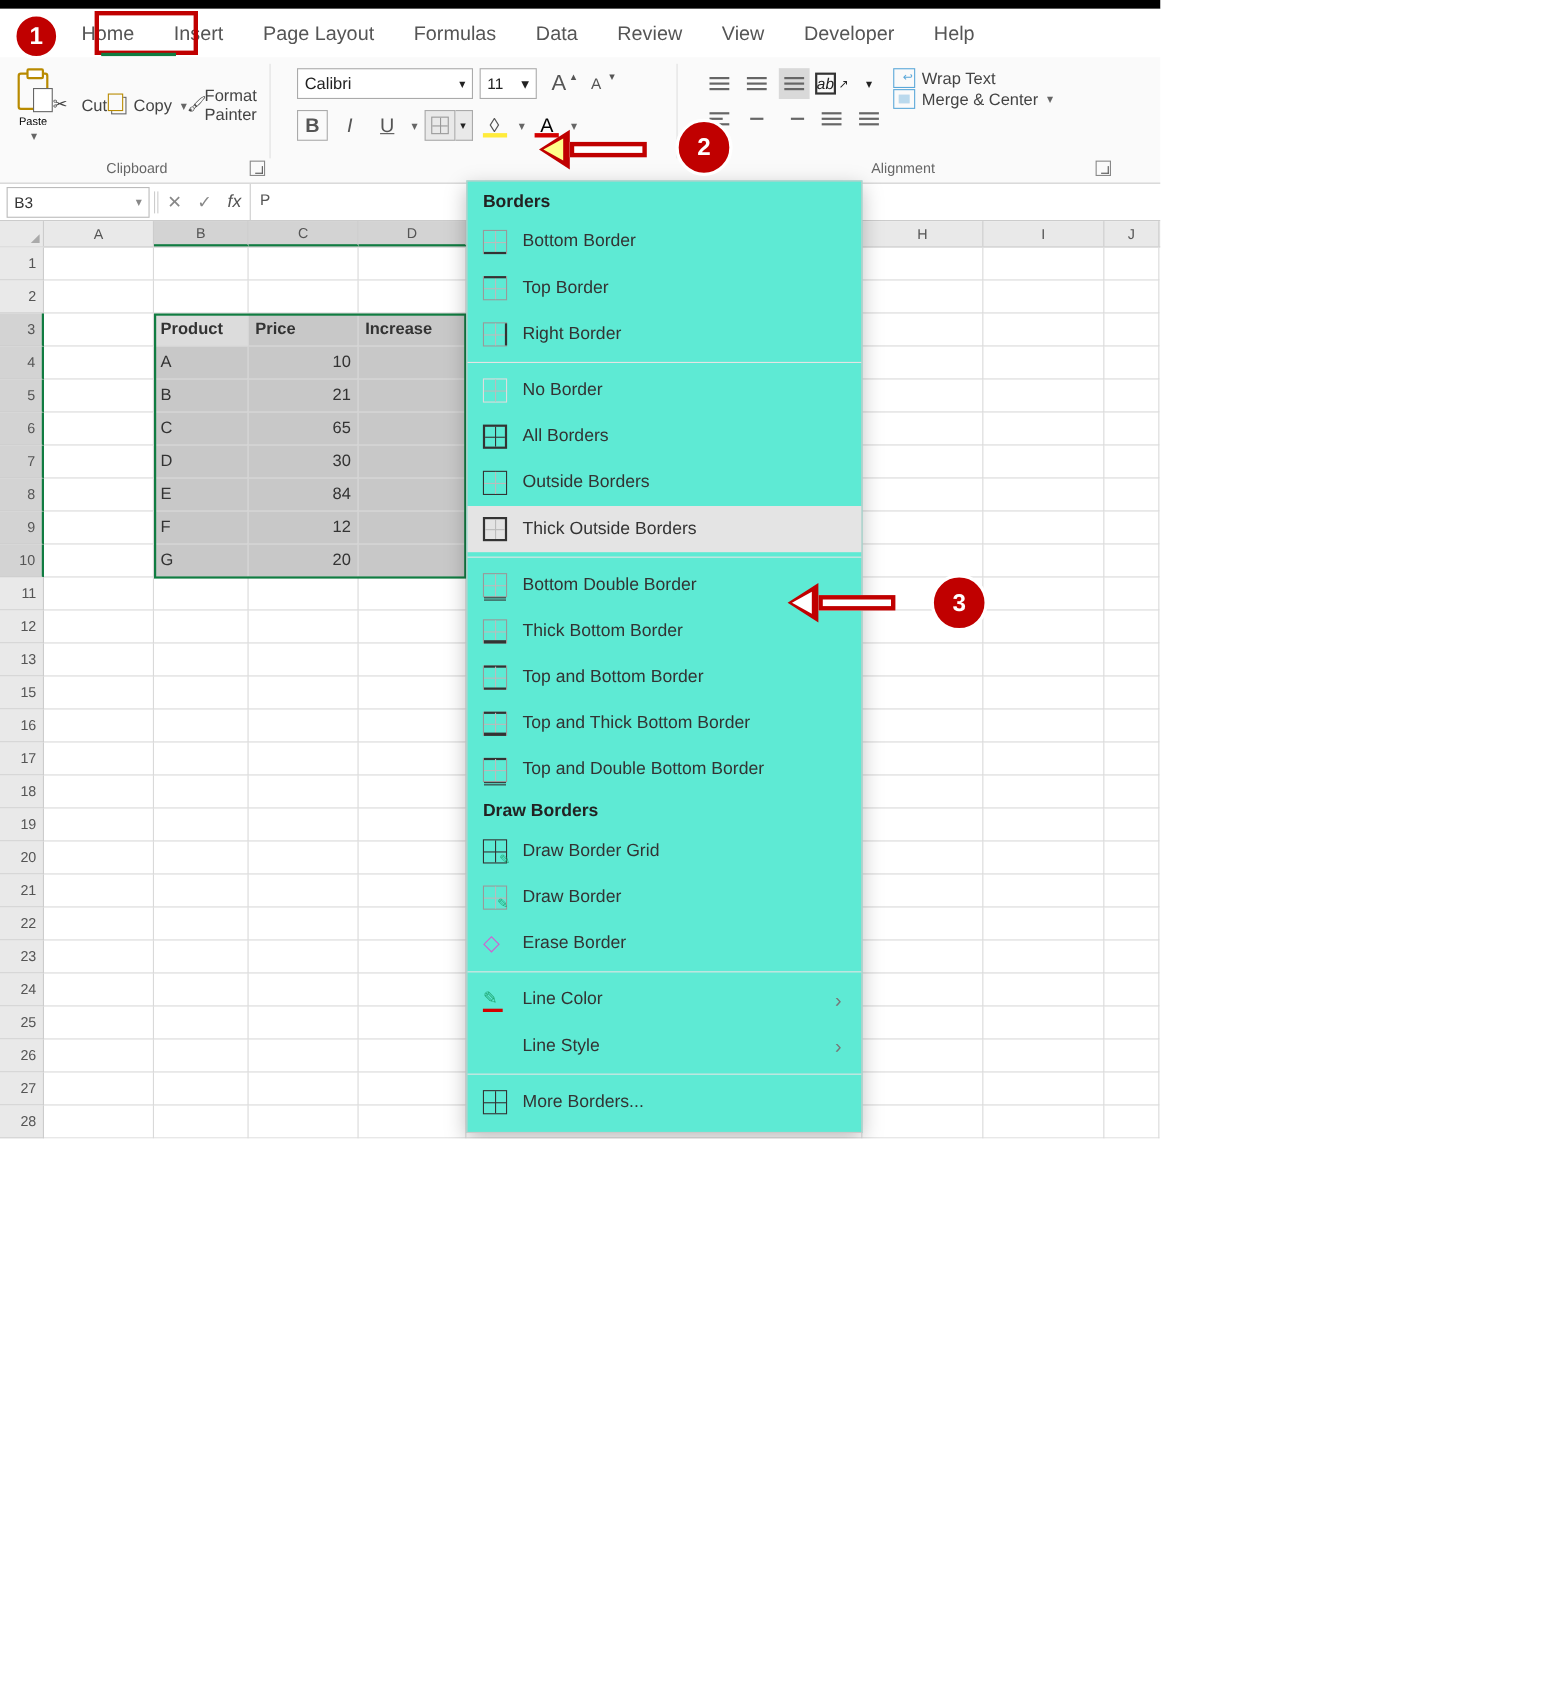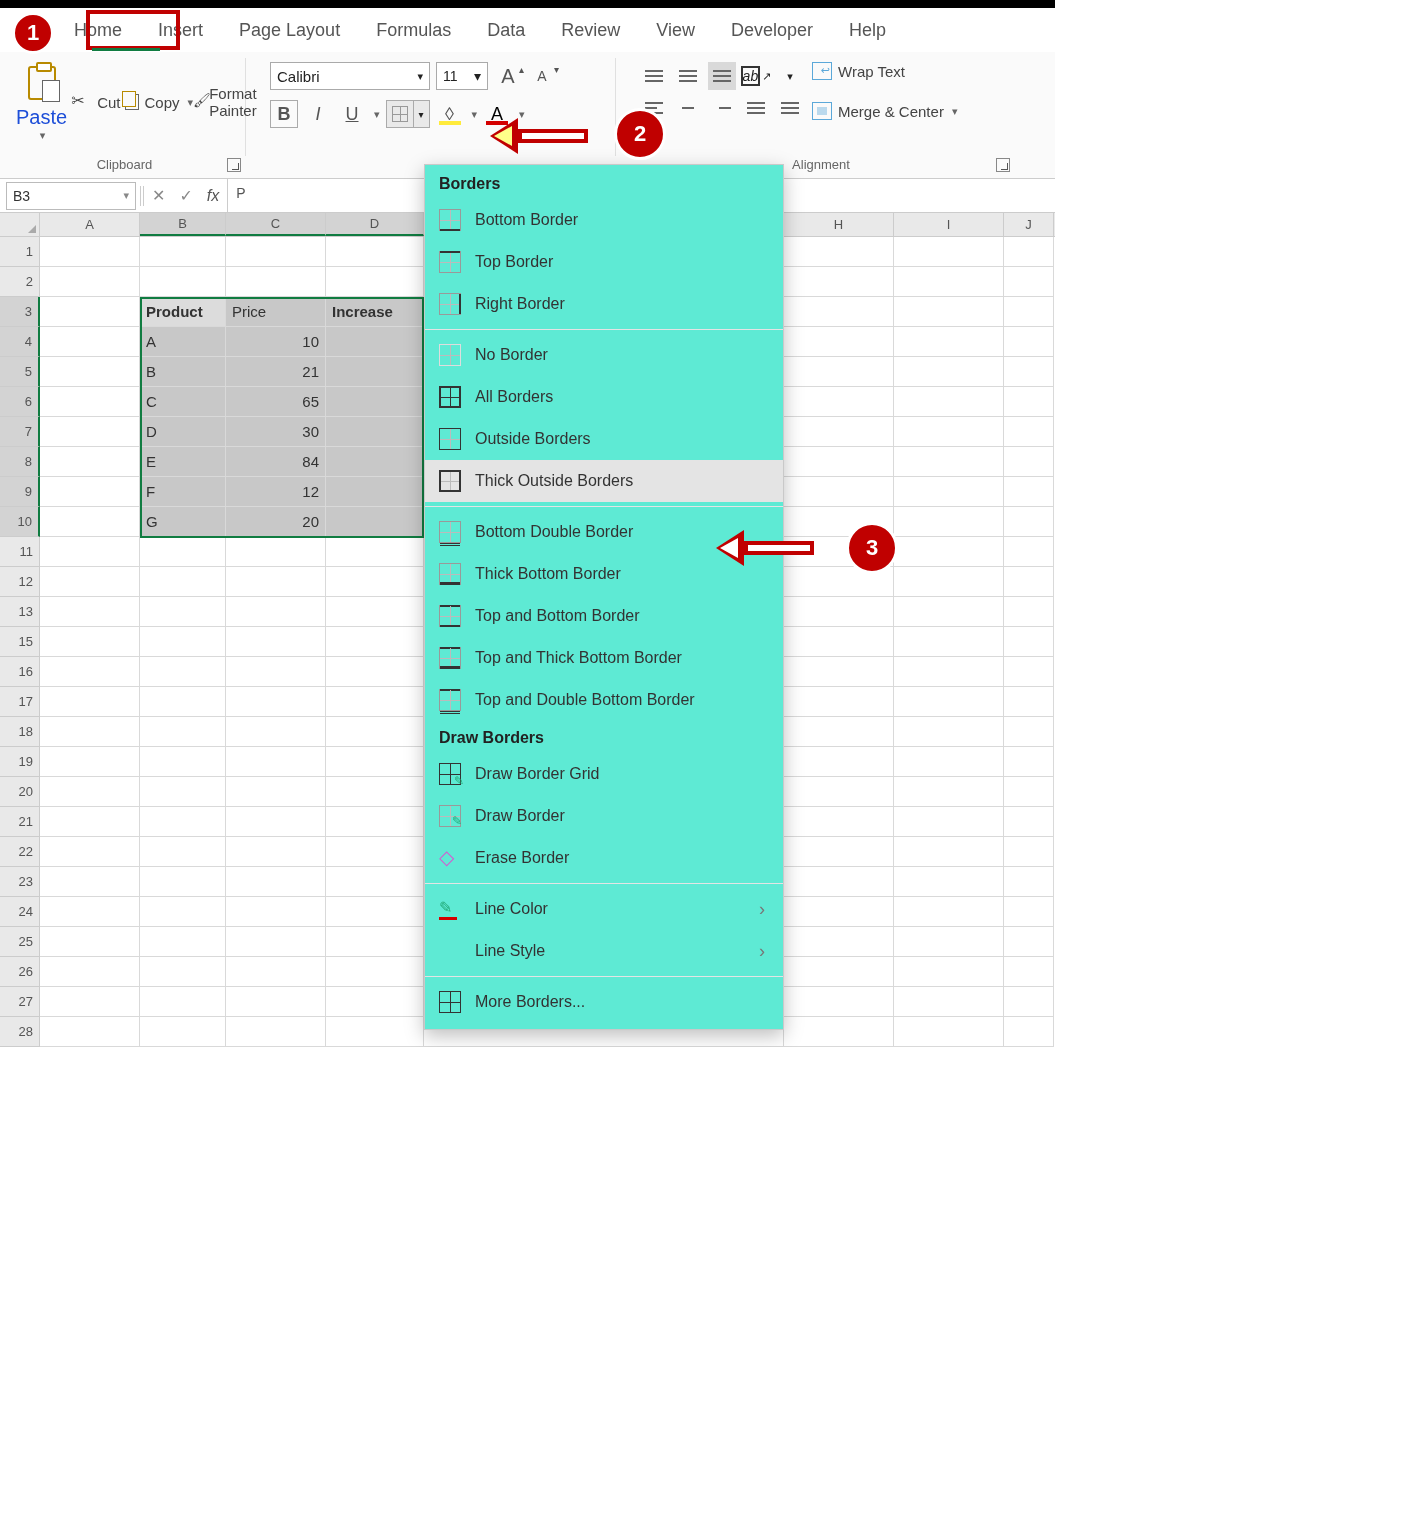--- a/index.html
+++ b/index.html
@@ -99,21 +99,21 @@
   
   .align-grid { display:grid; grid-template-rows:28px 28px; grid-auto-flow:column; gap:4px 6px;}
   .alnbtn{width:28px;height:28px; display:flex; align-items:center; justify-content:center;}
   .alnbtn.active{background:#d9d9d9;}
   .lines{display:flex; flex-direction:column; gap:3px; width:18px;}
   .lines span{height:2px; background:#666;}
 
   .orient{display:flex; align-items:center; gap:2px;}
   .orient .ab{font-style:italic;}
 
-  .wrap-merge { display:flex; flex-direction:column; gap:22px; margin-left:8px;}
+  .wrap-merge { display:flex; flex-direction:column; gap:1px; margin-left:8px;}
   .wm-btn{display:flex; align-items:center; gap:6px; font-size:15px; color:#444;}
   .wm-icon{width:20px;height:18px;border:1.5px solid #5ba8d9; position:relative;}
   .wrap .wm-icon::after{content:"↩"; color:#5ba8d9; font-size:11px; position:absolute; right:1px; top:1px;}
   .merge .wm-icon{border:1.5px solid #5ba8d9;}
   .merge .wm-icon::before{content:""; position:absolute; left:4px;right:4px;top:4px;bottom:4px; background:#5ba8d9; opacity:.4;}
 
   
   .formula-row{ display:flex; align-items:center; height:34px; border-bottom:1px solid #ccc;}
   .namebox{ width:130px; height:28px; border:1px solid #bbb; margin:3px 4px 3px 6px; display:flex; align-items:center; justify-content:space-between; padding:0 6px; font-size:14px; color:#333; background:#fff;}
   .fbar-btns{display:flex; align-items:center; gap:14px; margin:0 8px; color:#888; font-size:16px;}
@@ -214,21 +214,21 @@
 </div>
 
 <div class="ribbon-body">
 
   <div class="group" style="display:flex; width:236px;">
     <div class="paste-col">
       <span class="paste-icon">
           <span class="clip"></span>
           <span class="sheet"></span>
         </span>
-      <div style="margin-top:6px; font-size:20px; color:#1d4ed8;">Paste</div>
+      <div style="margin-top:6px; font-size:10px; color:#000000;">Paste</div>
       <div class="dd-caret">▾</div>
     </div>
     <div class="clip-rows">
       <div class="row">
           <span class="ic16 scissor"></span>
           <span>Cut</span>
         </div>
       <div class="row">
           <span class="ic16 copy"></span>
           <span>Copy</span>
@@ -399,21 +399,21 @@
         <div class="cell cD"></div>
         <div class="cell menu-gap"></div>
         <div class="cell cH"></div>
         <div class="cell cI"></div>
         <div class="cell cJ"></div>
       </div>
       <div class="datarow">
         <div class="rowhdr selhdr">3</div>
         <div class="cell cA"></div>
         <div class="cell cB sel" style="font-weight: bold; background: rgb(220, 220, 220);">Product</div>
-        <div class="cell cC sel" style="font-weight: normal;">Price</div>
+        <div class="cell cC sel" style="font-weight: bold;">Price</div>
         <div class="cell cD sel" style="font-weight: bold;">Increase</div>
         <div class="cell menu-gap"></div>
         <div class="cell cH"></div>
         <div class="cell cI"></div>
         <div class="cell cJ"></div>
       </div>
       <div class="datarow">
         <div class="rowhdr selhdr">4</div>
         <div class="cell cA"></div>
         <div class="cell cB sel">A</div>

